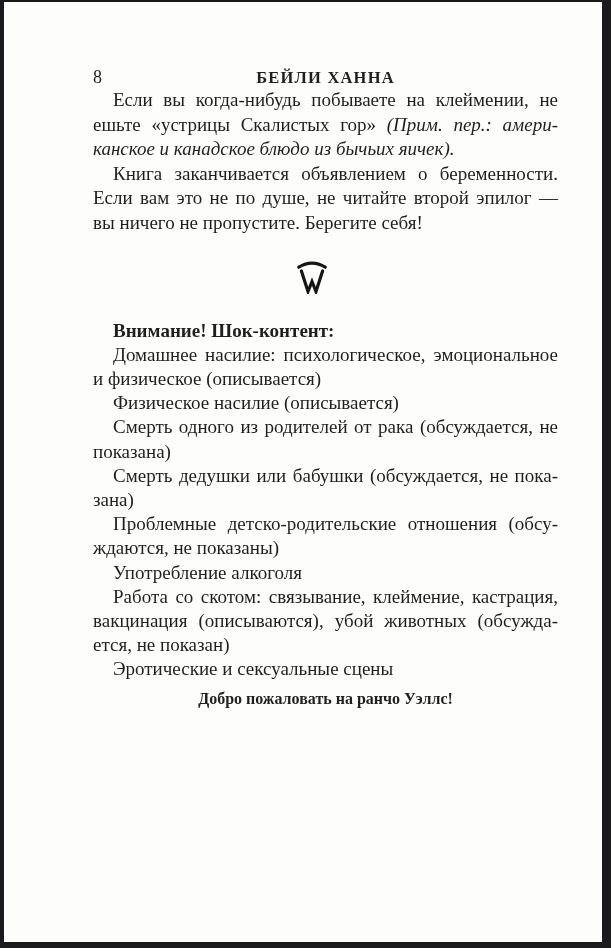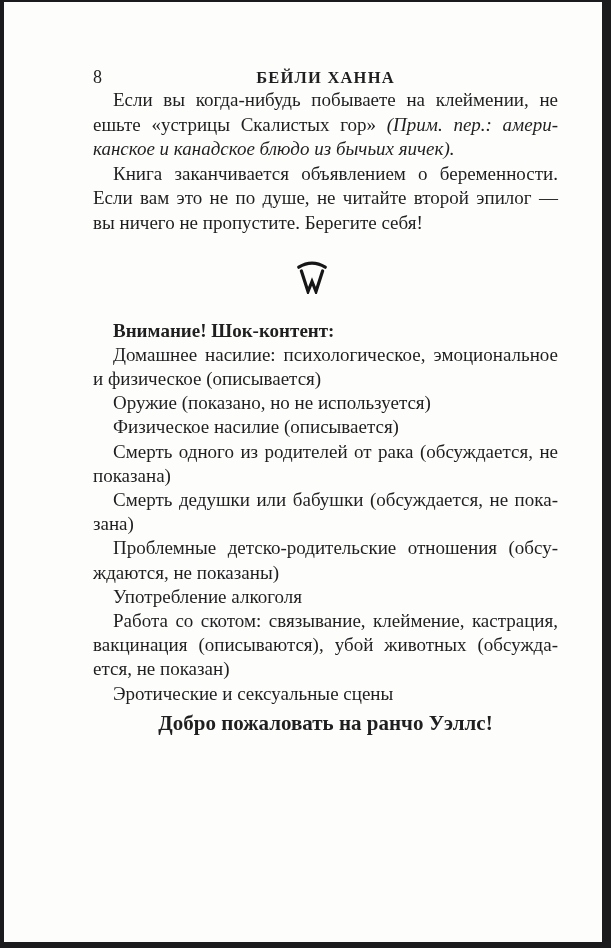--- a/index.html
+++ b/index.html
@@ -76,21 +76,21 @@
     font-weight: bold;
     text-indent: 20px;
     text-align: left;
   }
   .warning-item {
     margin: 0;
     text-indent: 20px;
   }
   .closing-line {
     margin: 4px 0 0 0;
-    font-size: 21px;
+    font-size: 16px;
     line-height: 26px;
     font-weight: bold;
     text-align: center;
     text-indent: 0;
   }
 </style>
 </head>
 <body>
 
 <div class="sheet">
@@ -109,21 +109,20 @@
     <div class="ornament-row">
       <svg width="30" height="36" viewBox="0 0 30 36" fill="none" stroke="#161616" stroke-width="3.2" stroke-linecap="round" stroke-linejoin="miter">
         <path d="M1.8,9.2 Q15,1.2 28.2,9.2"></path>
         <path d="M4.4,13 L11,33.5 L15,23.5 L19,33.5 L25.6,13"></path>
       </svg>
     </div>
 
     <div class="warning-block">
       <p class="warning-heading">Внимание! Шок-контент:</p>
       <p class="warning-item">Домашнее насилие: психологическое, эмоциональное и физическое (описывается)</p>
-      <p class="warning-item">Оружие (показано, но не используется)</p>
       <p class="warning-item">Физическое насилие (описывается)</p>
       <p class="warning-item">Смерть одного из родителей от рака (обсуждается, не показана)</p>
       <p class="warning-item">Смерть дедушки или бабушки (обсуждается, не пока­зана)</p>
       <p class="warning-item">Проблемные детско-родительские отношения (обсу­ждаются, не показаны)</p>
       <p class="warning-item">Употребление алкоголя</p>
       <p class="warning-item">Работа со скотом: связывание, клеймение, кастрация, вакцинация (описываются), убой животных (обсужда­ется, не показан)</p>
       <p class="warning-item">Эротические и сексуальные сцены</p>
       <p class="closing-line">Добро пожаловать на ранчо Уэллс!</p>
     </div>
 

